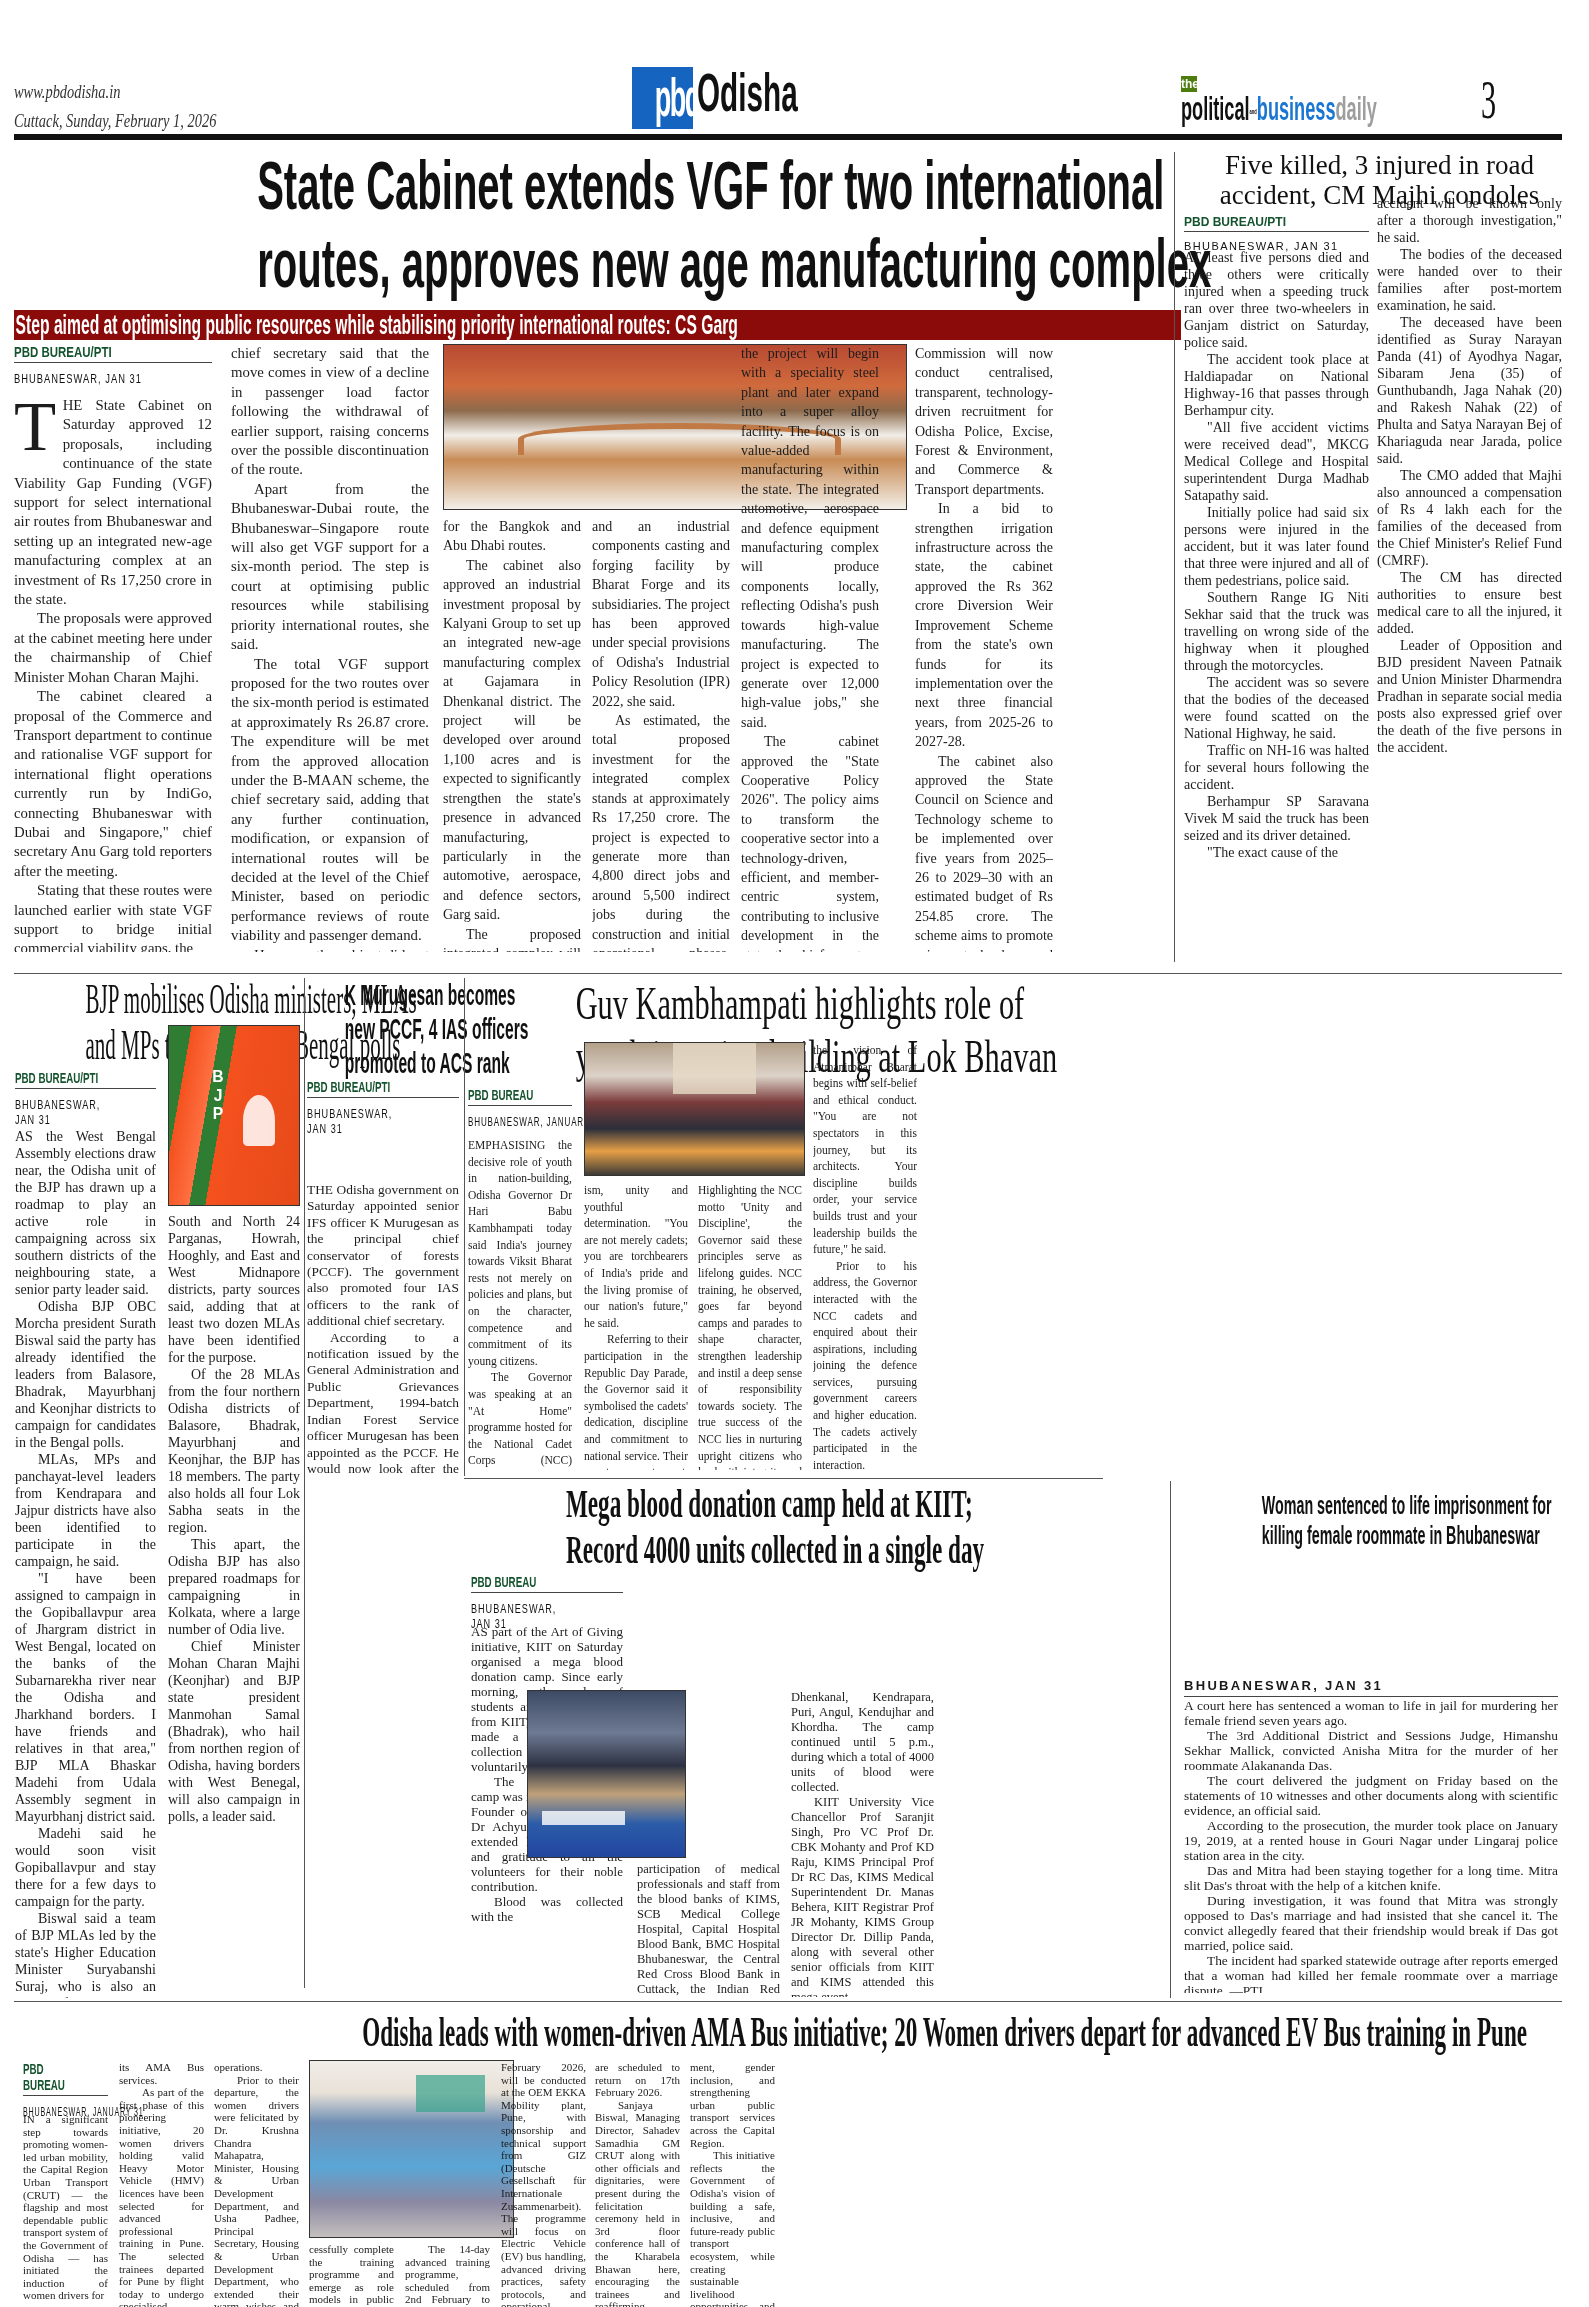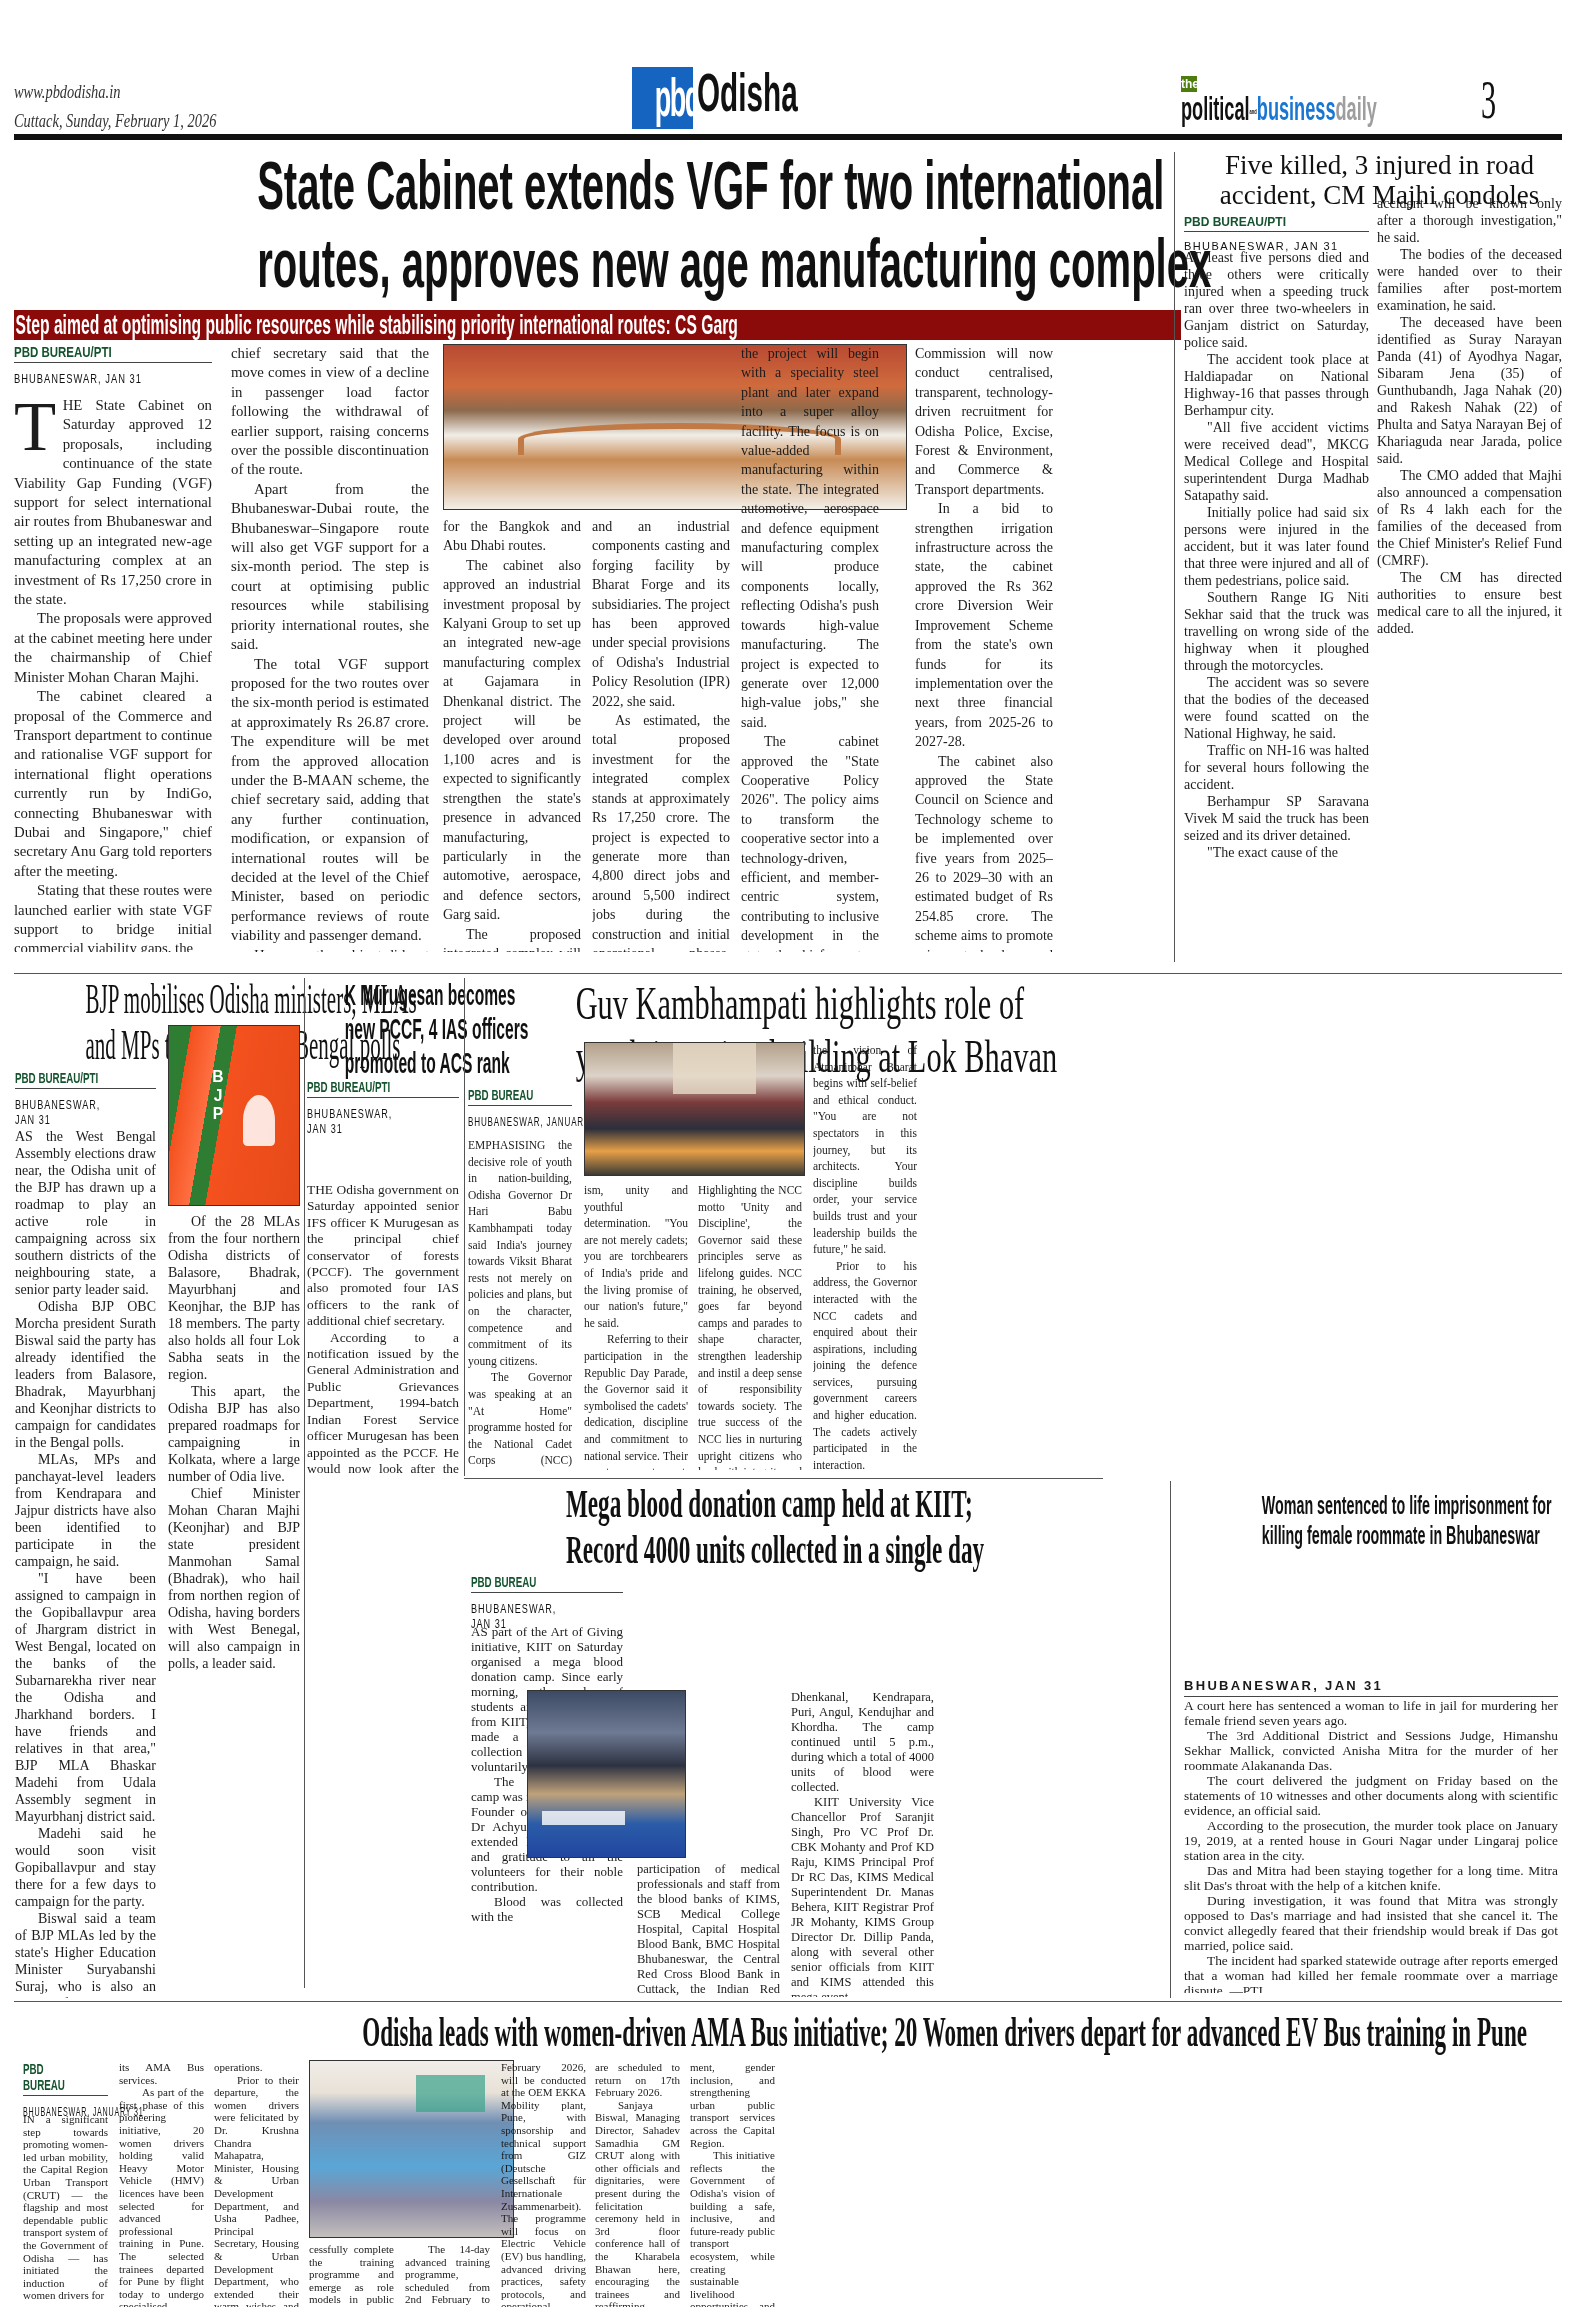--- a/index.html
+++ b/index.html
@@ -111,20 +111,21 @@
   <p>Traffic on NH-16 was halted for several hours following the accident.</p>
   <p>Berhampur SP Saravana Vivek M said the truck has been seized and its driver detained.</p>
   <p>"The exact cause of the</p>
 </div>
 <div class="col" style="left:1377px;top:195px;width:185px;height:753px;font-size:14px;line-height:17px;">
   <p class="noind">accident will be known only after a thorough investigation," he said.</p>
   <p>The bodies of the deceased were handed over to their families after post-mortem examination, he said.</p>
   <p>The deceased have been identified as Suray Narayan Panda (41) of Ayodhya Nagar, Sibaram Jena (35) of Gunthubandh, Jaga Nahak (20) and Rakesh Nahak (22) of Phulta and Satya Narayan Bej of Khariaguda near Jarada, police said.</p>
   <p>The CMO added that Majhi also announced a compensation of Rs 4 lakh each for the families of the deceased from the Chief Minister's Relief Fund (CMRF).</p>
   <p>The CM has directed authorities to ensure best medical care to all the injured, it added.</p>
+  <p>Leader of Opposition and BJD president Naveen Patnaik and Union Minister Dharmendra Pradhan in separate social media posts also expressed grief over the death of the five persons in the accident.</p>
 </div>
 
 <div class="hrule" style="left:14px;top:973px;width:1548px"></div>
 
 <div class="abs hl-serif" style="left:14px;top:976px;width:286px;font-size:42px;line-height:46px">
   <div style="transform:scaleX(.5);transform-origin:center top">BJP mobilises Odisha ministers, MLAs</div>
   <div style="transform:scaleX(.5);transform-origin:center top">and MPs to campaign in Bengal polls</div>
 </div>
 <div class="abs" style="left:14px;top:1022px;width:0"></div>
 <div class="abs" style="left:15px;top:1070px;width:141px">
@@ -138,20 +139,21 @@
   <p>"I have been assigned to campaign in the Gopiballavpur area of Jhargram district in West Bengal, located on the banks of the Subarnarekha river near the Odisha and Jharkhand borders. I have friends and relatives in that area," BJP MLA Bhaskar Madehi from Udala Assembly segment in Mayurbhanj district said.</p>
   <p>Madehi said he would soon visit Gopiballavpur and stay there for a few days to campaign for the party.</p>
   <p>Biswal said a team of BJP MLAs led by the state's Higher Education Minister Suryabanshi Suraj, who is also an MLA from Bhadrak district, attended a meeting in Kolkata on Friday.</p>
 
 </div>
 <div class="photo" style="left:168px;top:1025px;width:132px;height:181px;background:linear-gradient(100deg,#2e7d32 0%,#2e7d32 14%,#f4511e 14%,#ff7043 32%,#2e7d32 32%,#2e7d32 42%,#f4511e 42%,#e64a19 100%)">
   <div style="position:absolute;left:42px;top:42px;color:#fff;font-family:'Liberation Sans',sans-serif;font-weight:bold;font-size:15.7px;line-height:18.5px;width:14px;text-align:center;word-break:break-all">BJP</div>
   <div style="position:absolute;left:74px;top:69px;width:32px;height:51px;border-radius:50% 50% 4.6px 4.6px;background:#fff;opacity:.85"></div>
 </div>
 <div class="col narrow" style="left:168px;top:1213px;width:132px;height:784px;font-size:14px;line-height:17px;">
+  <p class="noind">South and North 24 Parganas, Howrah, Hooghly, and East and West Midnapore districts, party sources said, adding that at least two dozen MLAs have been identified for the purpose.</p>
   <p>Of the 28 MLAs from the four northern Odisha districts of Balasore, Bhadrak, Mayurbhanj and Keonjhar, the BJP has 18 members. The party also holds all four Lok Sabha seats in the region.</p>
   <p>This apart, the Odisha BJP has also prepared roadmaps for campaigning in Kolkata, where a large number of Odia live.</p>
   <p>Chief Minister Mohan Charan Majhi (Keonjhar) and BJP state president Manmohan Samal (Bhadrak), who hail from northen region of Odisha, having borders with West Benegal, will also campaign in polls, a leader said.</p>
 
 </div>
 
 <div class="vrule" style="left:304px;top:978px;height:1010px"></div>
 
 <div class="abs hl" style="left:307px;top:978px;width:157px;font-size:30px;line-height:34px">
   <div style="transform:scaleX(.52);transform-origin:center top">K Murugesan becomes</div>

